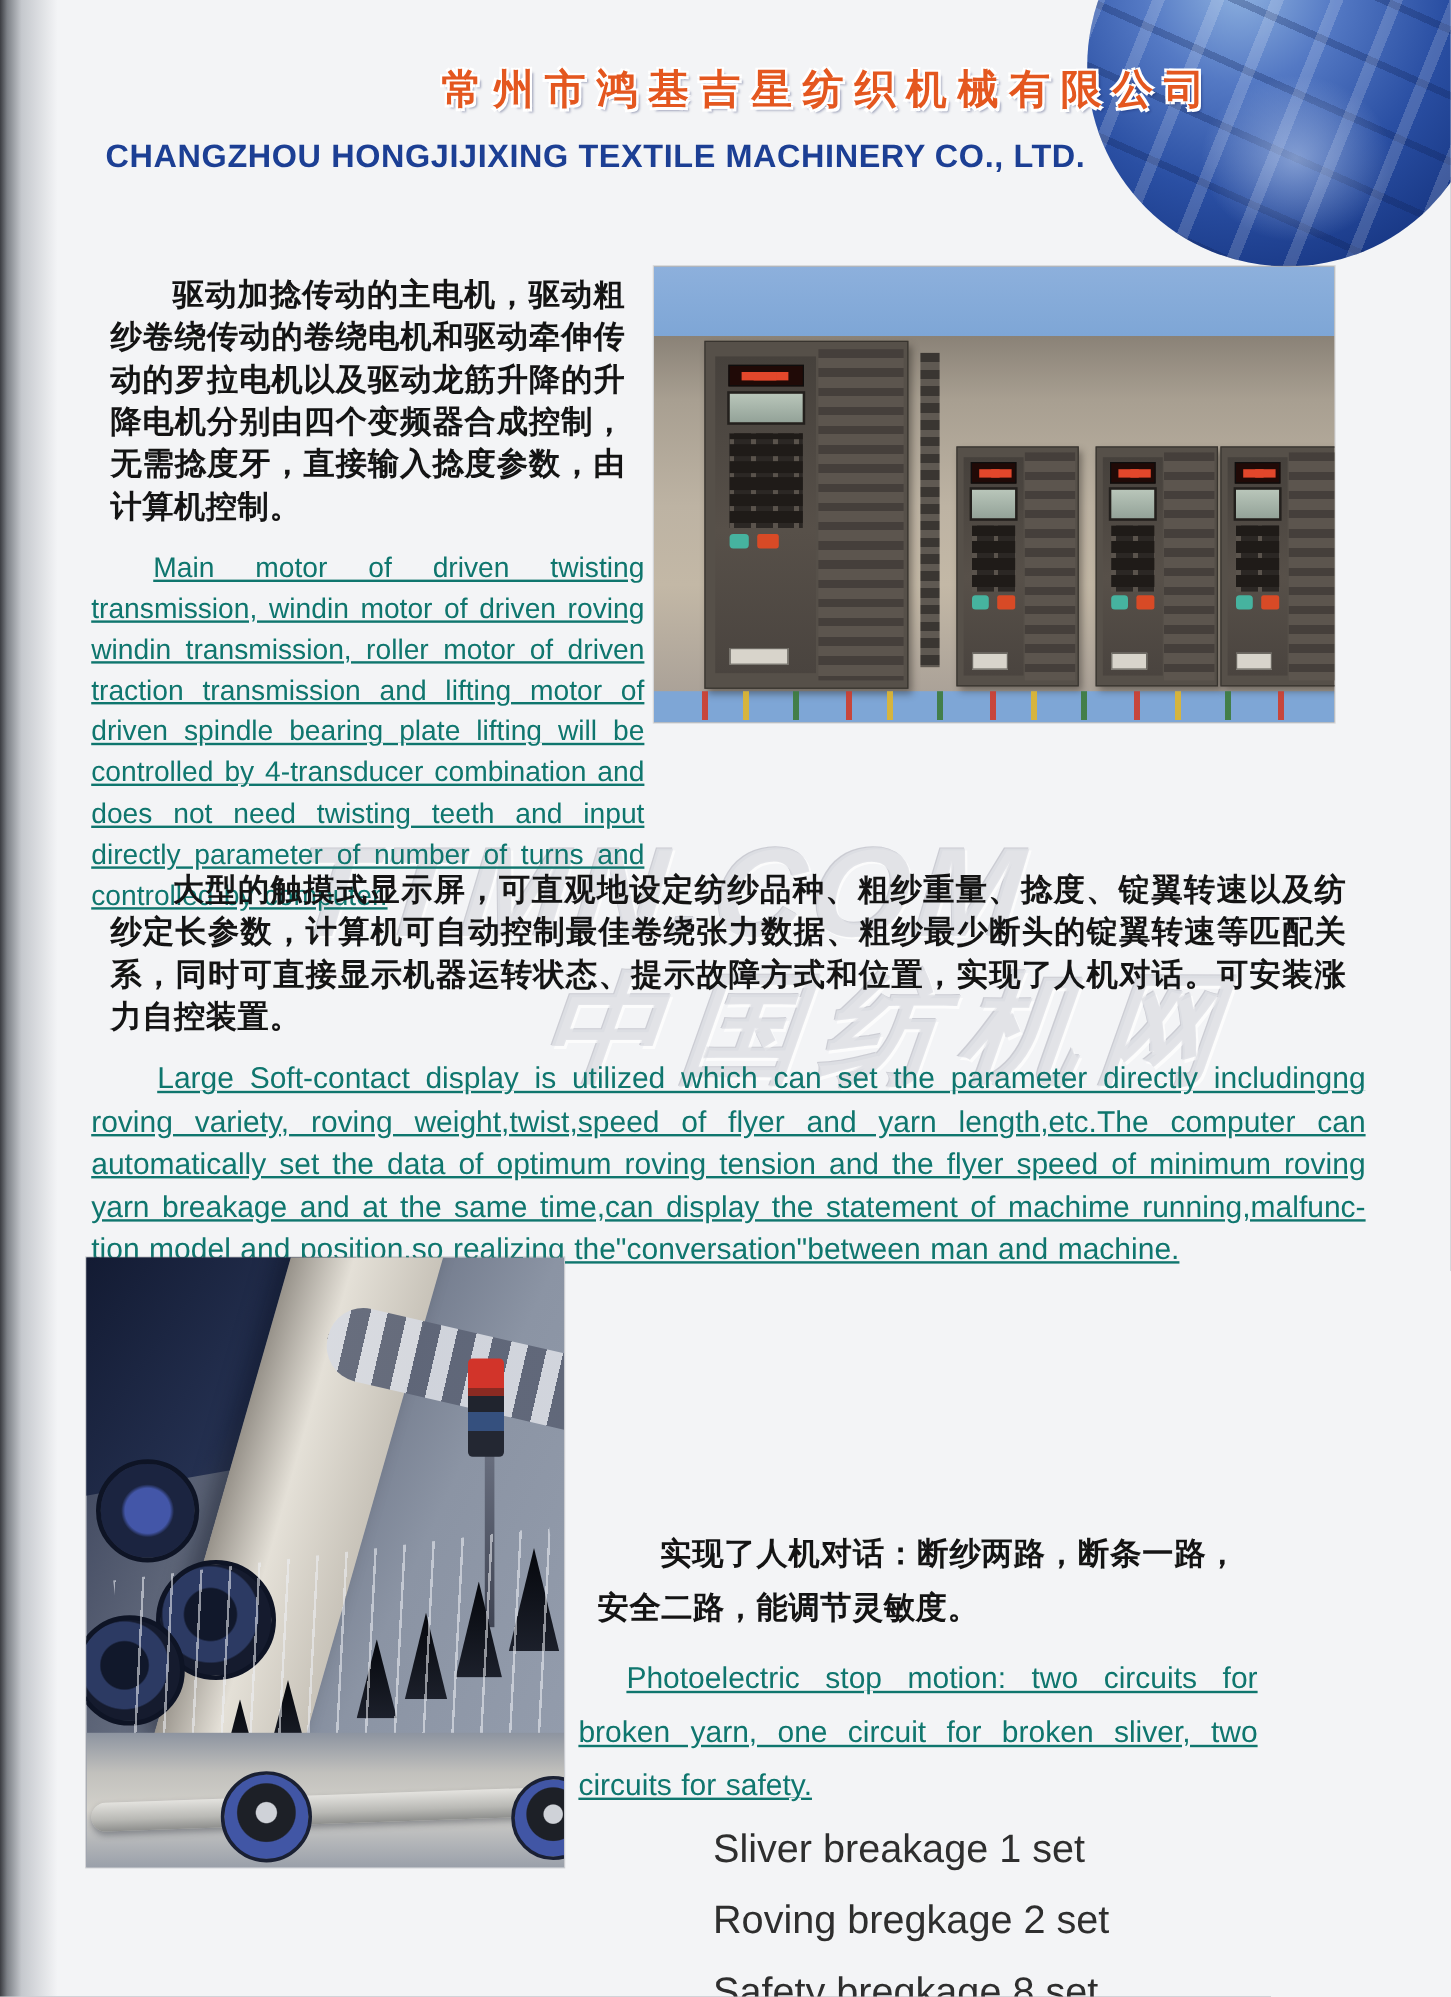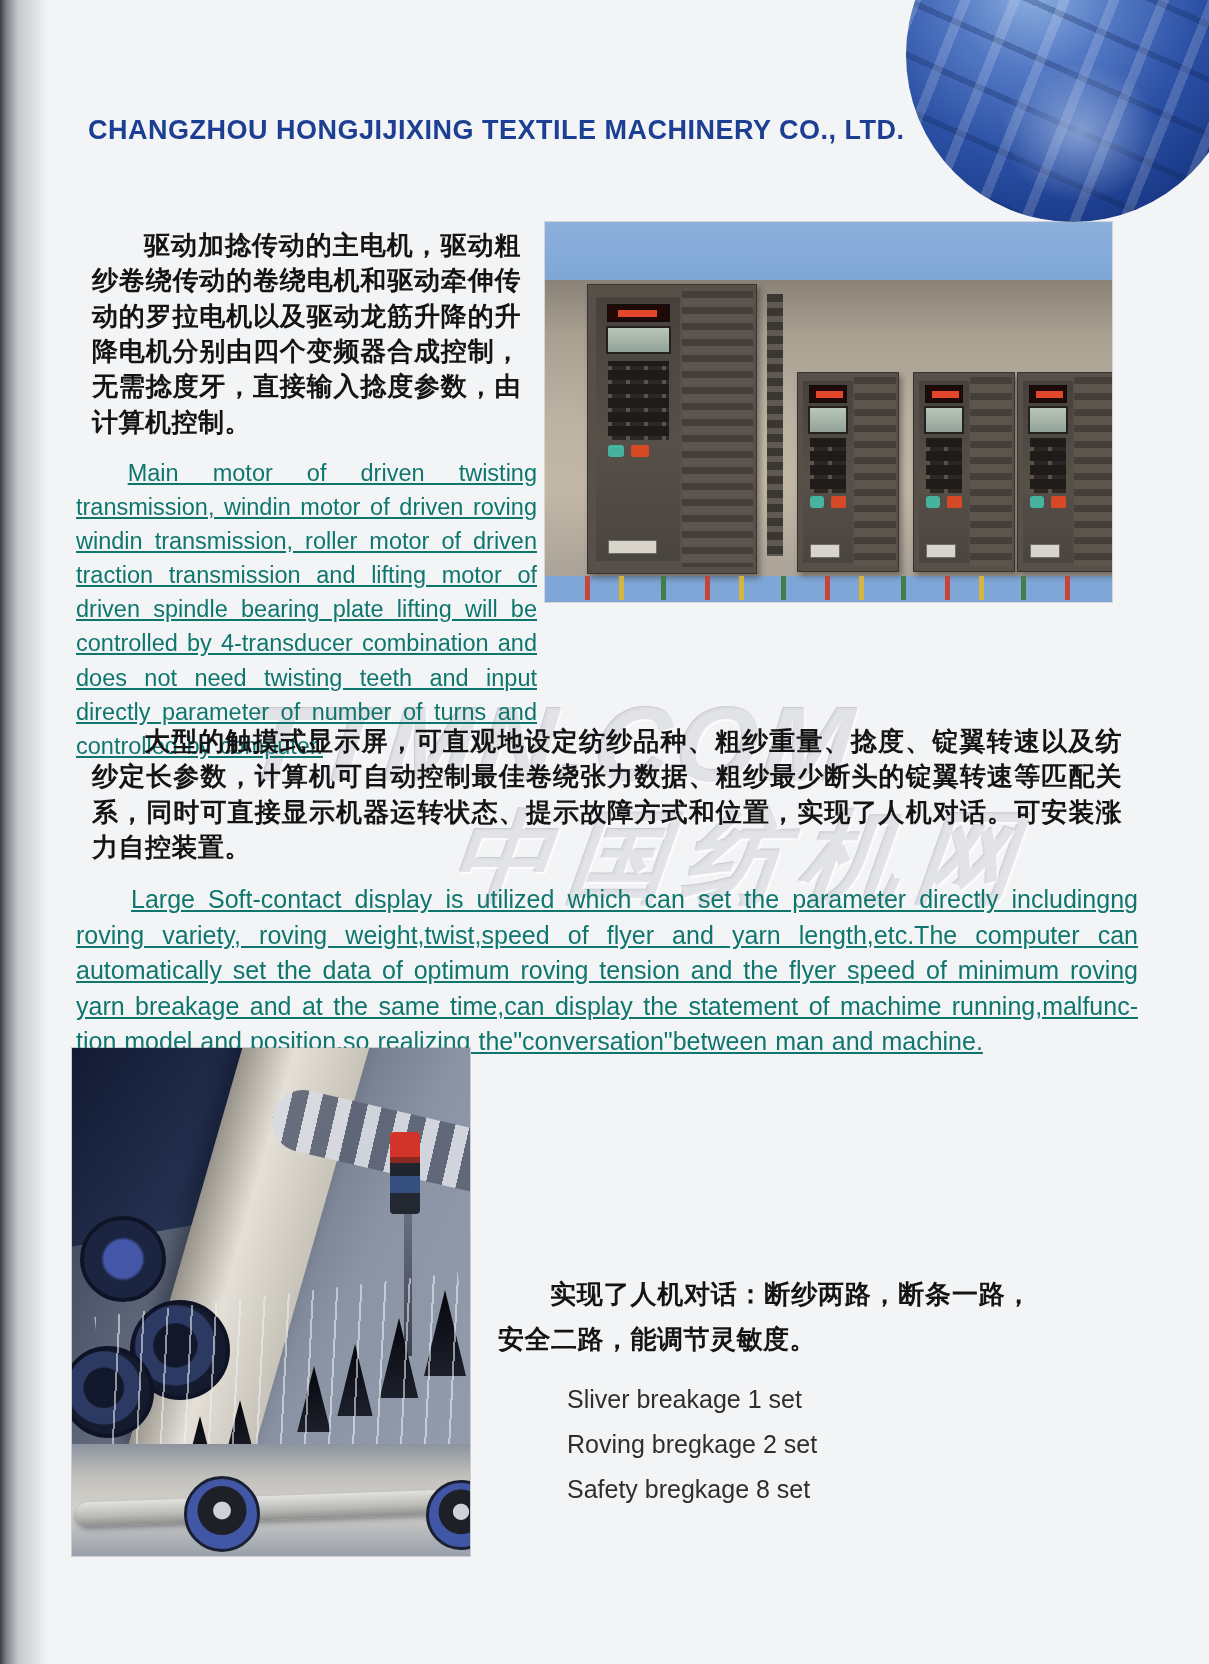--- a/index.html
+++ b/index.html
@@ -25,21 +25,21 @@
   .col-text1{position:absolute;left:76px;top:212px;width:461px;z-index:2;}
   .p-cn{font-size:26px;line-height:1.36;text-align:justify;text-indent:2em;color:#141414;font-weight:600;
         letter-spacing:.5px;margin:16px;}
   .p-en{font-size:23.5px;line-height:1.45;text-align:justify;text-indent:2.2em;color:#0f766e;margin:10px 0 0 0;
         word-spacing:2px;text-decoration:underline;}
   .mid-text{position:absolute;left:76px;top:708px;width:1062px;z-index:2;}
   .mid-text .p-en{font-size:25px;line-height:1.42;margin-top:17px;word-spacing:1px;}
   .bottom-text{position:absolute;left:482px;top:1256px;width:566px;z-index:2;}
   .bottom-text .p-cn{line-height:1.72;}
   .bottom-text .p-en{font-size:25px;line-height:1.78;text-indent:1.6em;margin-top:12px;word-spacing:1px;}
-  .item-line{font-size:25px;line-height:1.8;padding-left:3.4em;color:#2e2e2e;}
+  .item-line{font-size:33px;line-height:1.8;padding-left:3.4em;color:#2e2e2e;}
   
   .wm{position:absolute;z-index:1;font-weight:800;font-style:italic;white-space:nowrap;
         color:rgba(223,224,229,.85);text-shadow:2px 2px 0 rgba(255,255,255,.7),-1px -1px 0 rgba(198,200,207,.9);}
   .wm1{left:246px;top:684px;font-size:106px;letter-spacing:5px;transform:skewX(-6deg);}
   .wm2{left:452px;top:792px;font-size:100px;letter-spacing:16px;transform:skewX(-6deg);}
   
   .photo1{position:absolute;left:545px;top:222px;width:567px;height:380px;overflow:hidden;z-index:2;
         background:#b0a698;box-shadow:0 0 0 1px rgba(120,120,125,.25);}
   .band-top{position:absolute;left:0;top:0;width:100%;height:58px;
         background:linear-gradient(180deg,#8db0dc,#7ea6d6);}
@@ -108,20 +108,21 @@
   .m-w1{left:112px;bottom:4px;width:70px;height:70px;}
   .m-w2{left:354px;bottom:6px;width:64px;height:64px;}
 </style>
 </head>
 <body>
 
 <div class="page">
   <div class="left-edge"></div>
 
   <div class="globe"></div>
+  <div class="title-cn">常州市鸿基吉星纺织机械有限公司</div>
   <div class="title-en">CHANGZHOU HONGJIJIXING TEXTILE MACHINERY CO., LTD.</div>
 
   <div class="wm wm1">TTMN.COM</div>
   <div class="wm wm2">中国纺机网</div>
 
   <div class="col-text1">
     <p class="p-cn">驱动加捻传动的主电机，驱动粗纱卷绕传动的卷绕电机和驱动牵伸传动的罗拉电机以及驱动龙筋升降的升降电机分别由四个变频器合成控制，无需捻度牙，直接输入捻度参数，由计算机控制。</p>
     <p class="p-en">Main motor of driven twisting transmission, windin motor of driven roving windin transmission, roller motor of driven traction transmission and lifting motor of driven spindle bearing plate lifting will be controlled by 4-transducer combination and does not need twisting teeth and input directly parameter of number of turns and controlled by computer.</p>
   </div>
 
@@ -211,17 +212,18 @@
     <div class="m-cone m-c6"></div>
     <div class="m-yarn"></div>
     <div class="m-floor"></div>
     <div class="m-hose"></div>
     <div class="m-wheel m-w1"></div>
     <div class="m-wheel m-w2"></div>
   </div>
 
   <div class="bottom-text">
     <p class="p-cn">实现了人机对话：断纱两路，断条一路，安全二路，能调节灵敏度。</p>
+    <p class="p-en">Photoelectric stop motion:  two circuits for broken yarn, one circuit for broken sliver, two circuits for safety.</p>
     <div class="item-line">Sliver breakage 1 set</div>
     <div class="item-line">Roving bregkage 2 set</div>
     <div class="item-line">Safety bregkage 8 set</div>
   </div>
 </div>
 
 </body></html>

